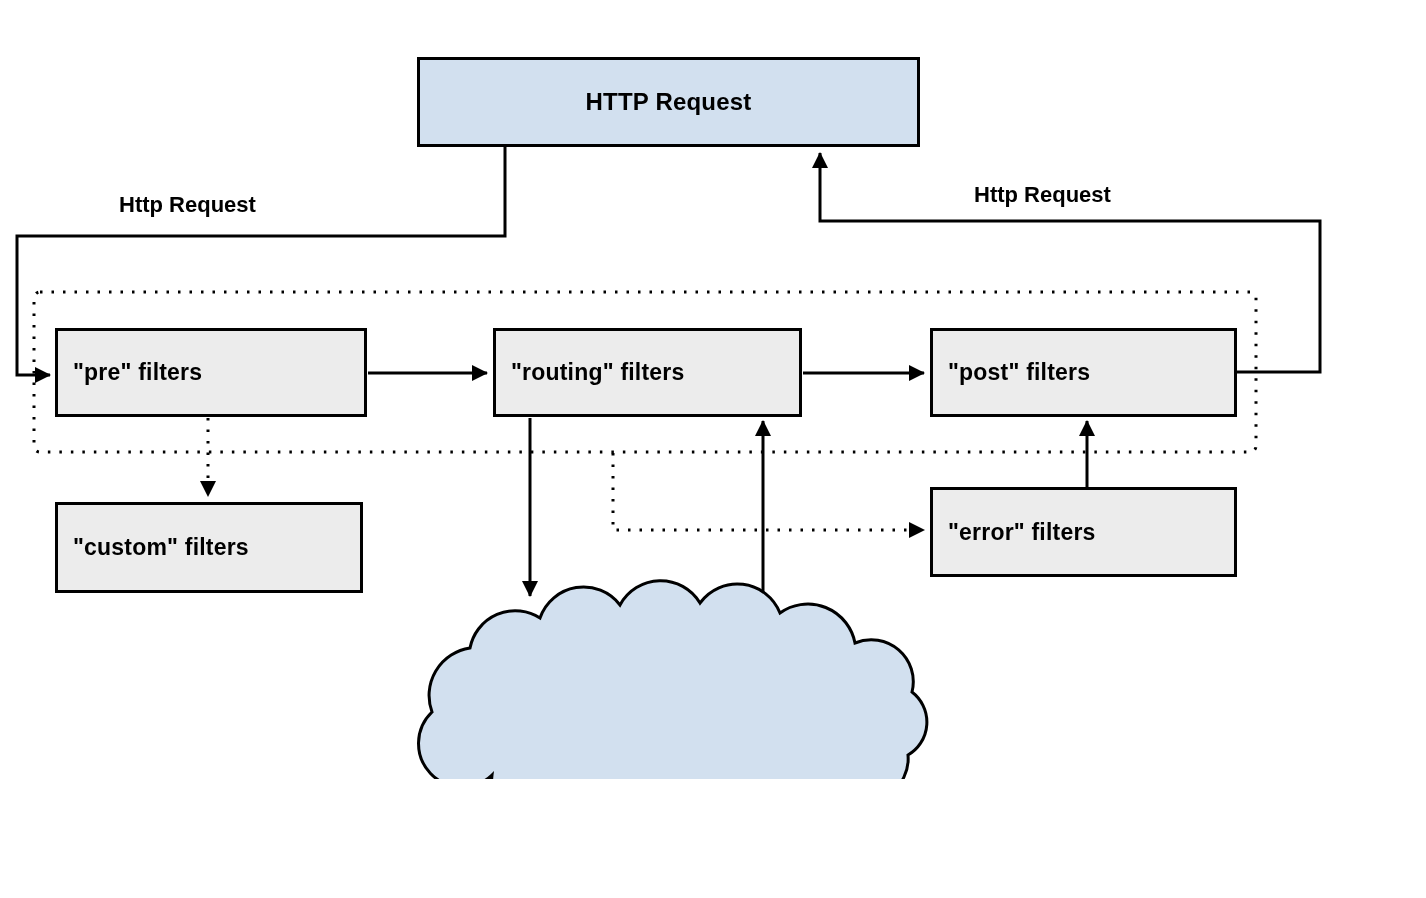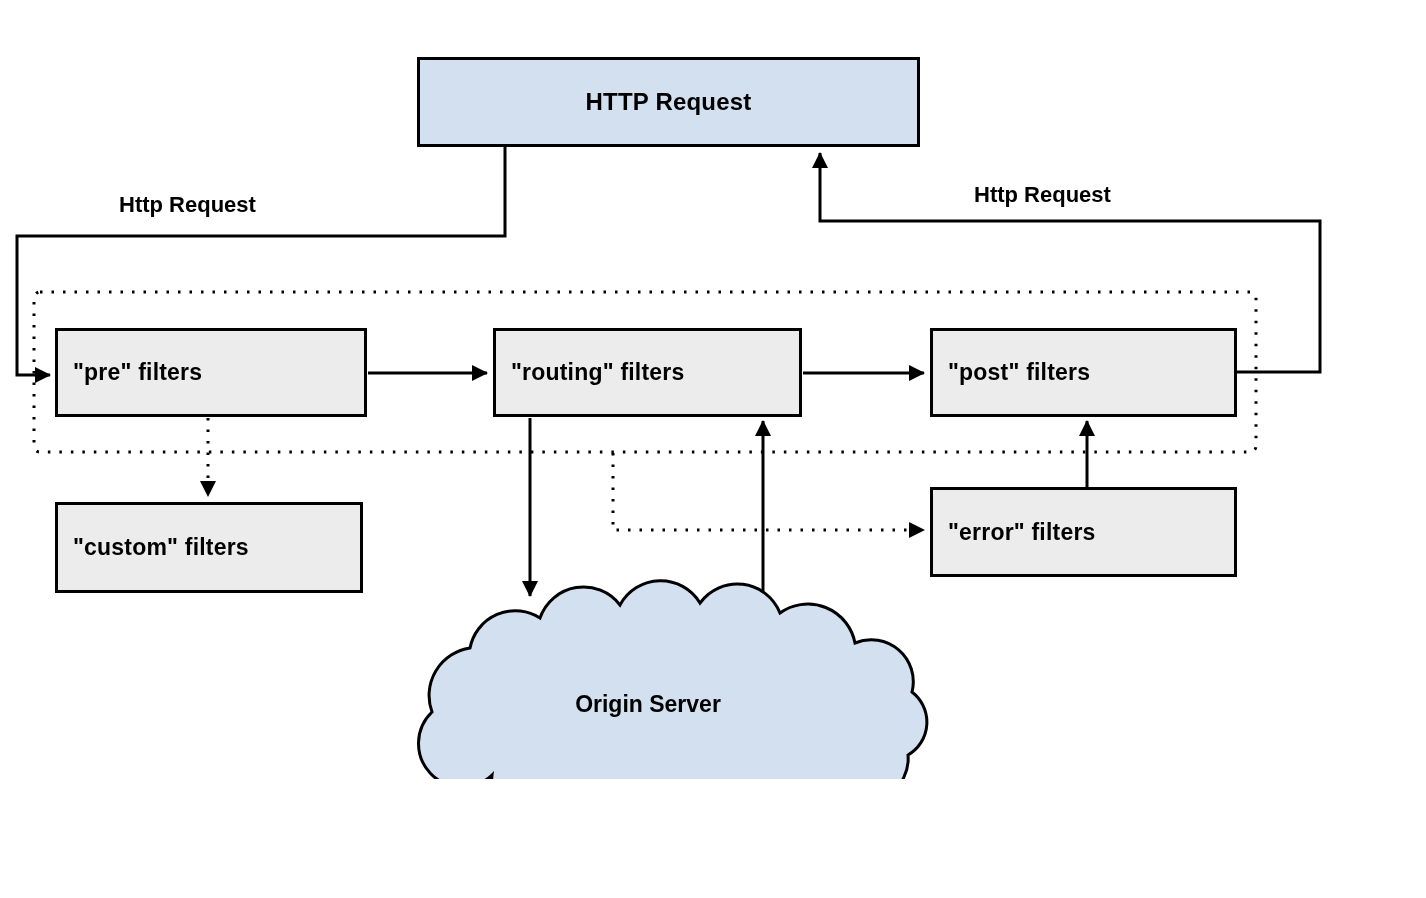--- a/index.html
+++ b/index.html
@@ -148,15 +148,14 @@
   </div>
 
   <div class="node gray" style="left:930px; top:487px; width:307px; height:90px;">
     <span>"error" filters</span>
   </div>
 
   <div class="edge-label" style="left:119px; top:192px;">Http Request</div>
 
   <div class="edge-label" style="left:974px; top:182px;">Http Request</div>
 
-  <div class="cloud-label">Origin Server</div>
 
 </div>
 
 </body></html>

